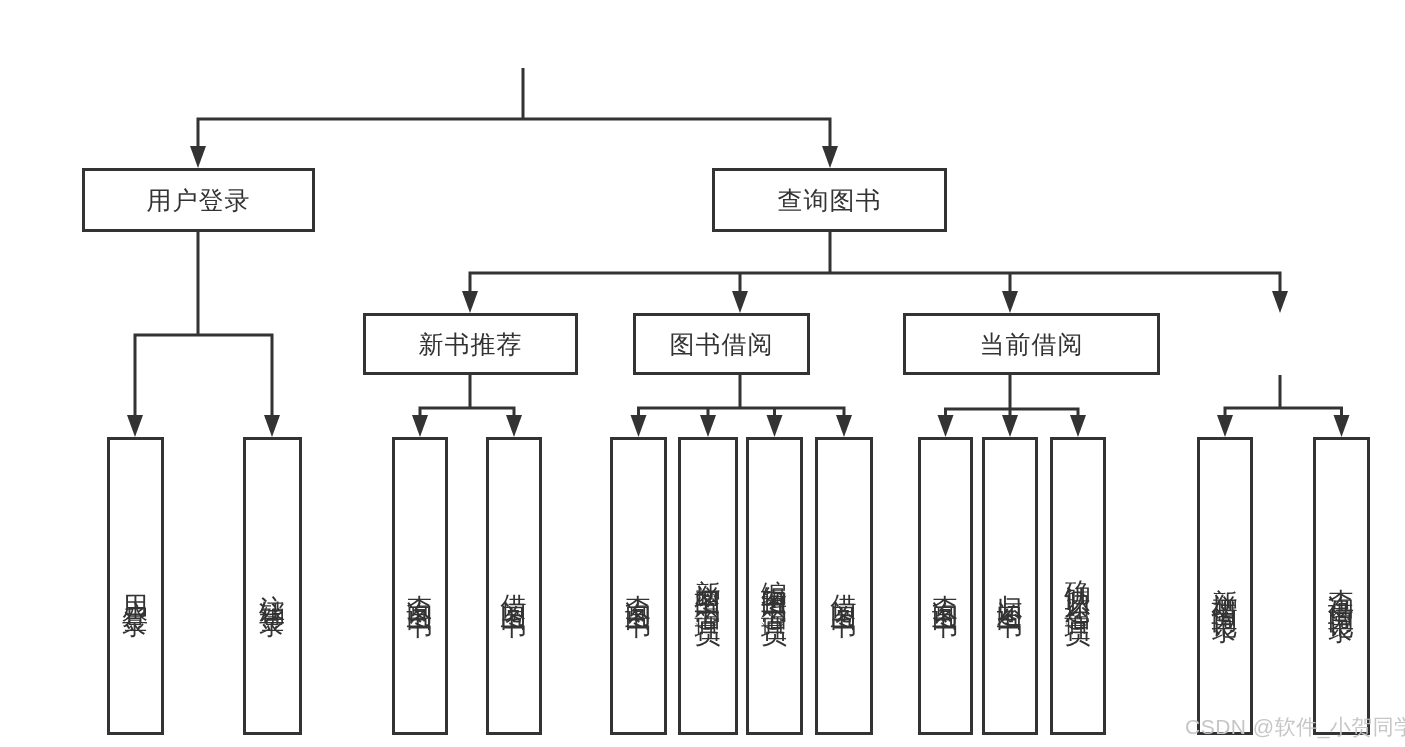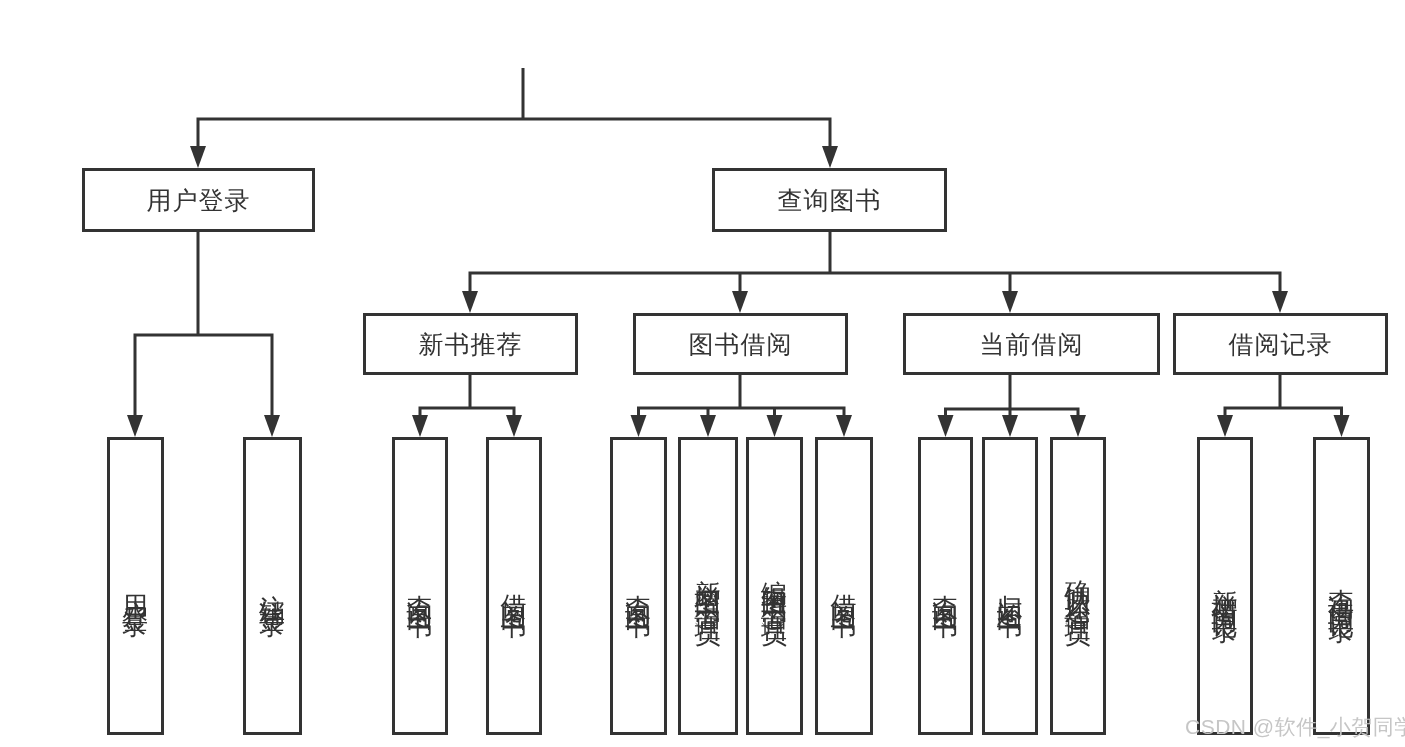--- a/index.html
+++ b/index.html
@@ -85,28 +85,25 @@
   <div class="box hbox" style="left:82px;top:168px;width:233px;height:64px">
     <span class="lbl">用户登录</span>
   </div>
   <div class="box hbox" style="left:712px;top:168px;width:235px;height:64px">
     <span class="lbl">查询图书</span>
   </div>
 
   <div class="box hbox" style="left:363px;top:313px;width:215px;height:62px">
     <span class="lbl">新书推荐</span>
   </div>
-  <div class="box hbox" style="left:633px;top:313px;width:215px;height:62px">
+  <div class="box hbox" style="left:633px;top:313px;width:177px;height:62px">
     <span class="lbl">图书借阅</span>
   </div>
   <div class="box hbox" style="left:903px;top:313px;width:257px;height:62px">
     <span class="lbl">当前借阅</span>
-  </div>
-  <div class="box hbox" style="left:1173px;top:313px;width:215px;height:62px">
-    <span class="lbl">借阅记录</span>
   </div>
 
   <div class="box vbox" style="left:107px;top:437px;width:57px;height:298px">
     <span class="lbl">用户登录</span>
   </div>
   <div class="box vbox" style="left:243px;top:437px;width:59px;height:298px">
     <span class="lbl">注销登录</span>
   </div>
 
   <div class="box vbox" style="left:392px;top:437px;width:56px;height:298px">

